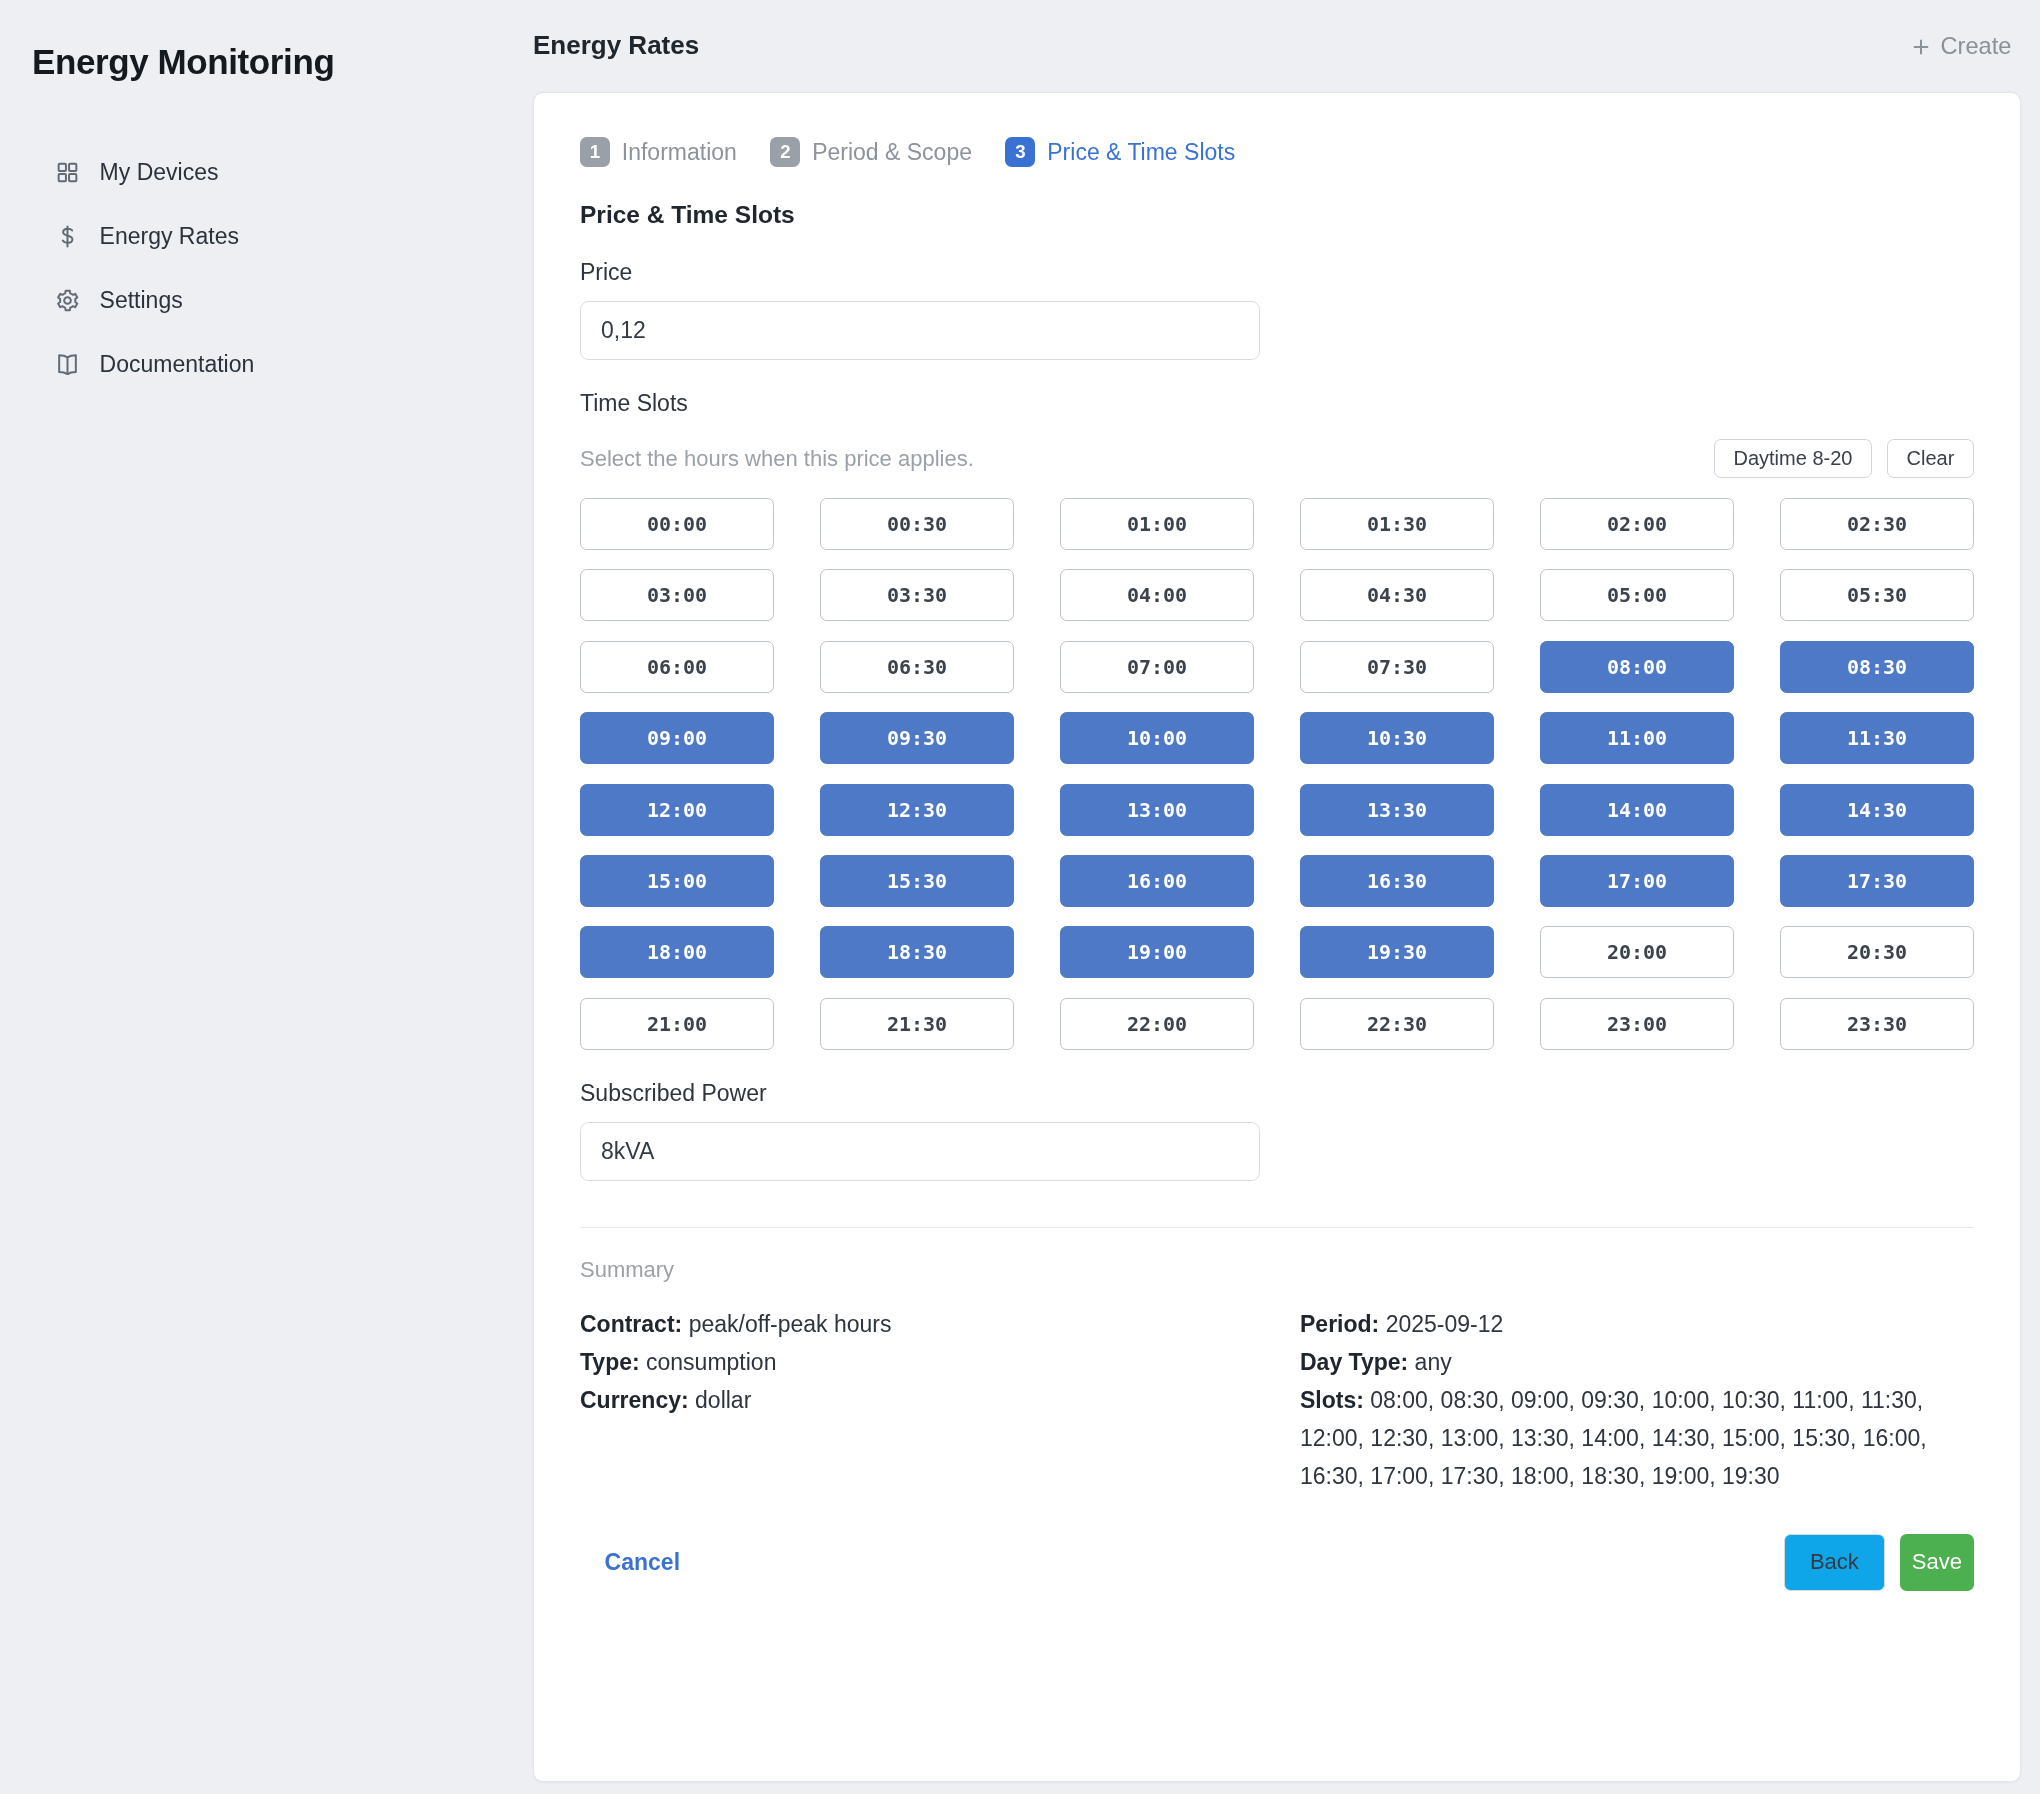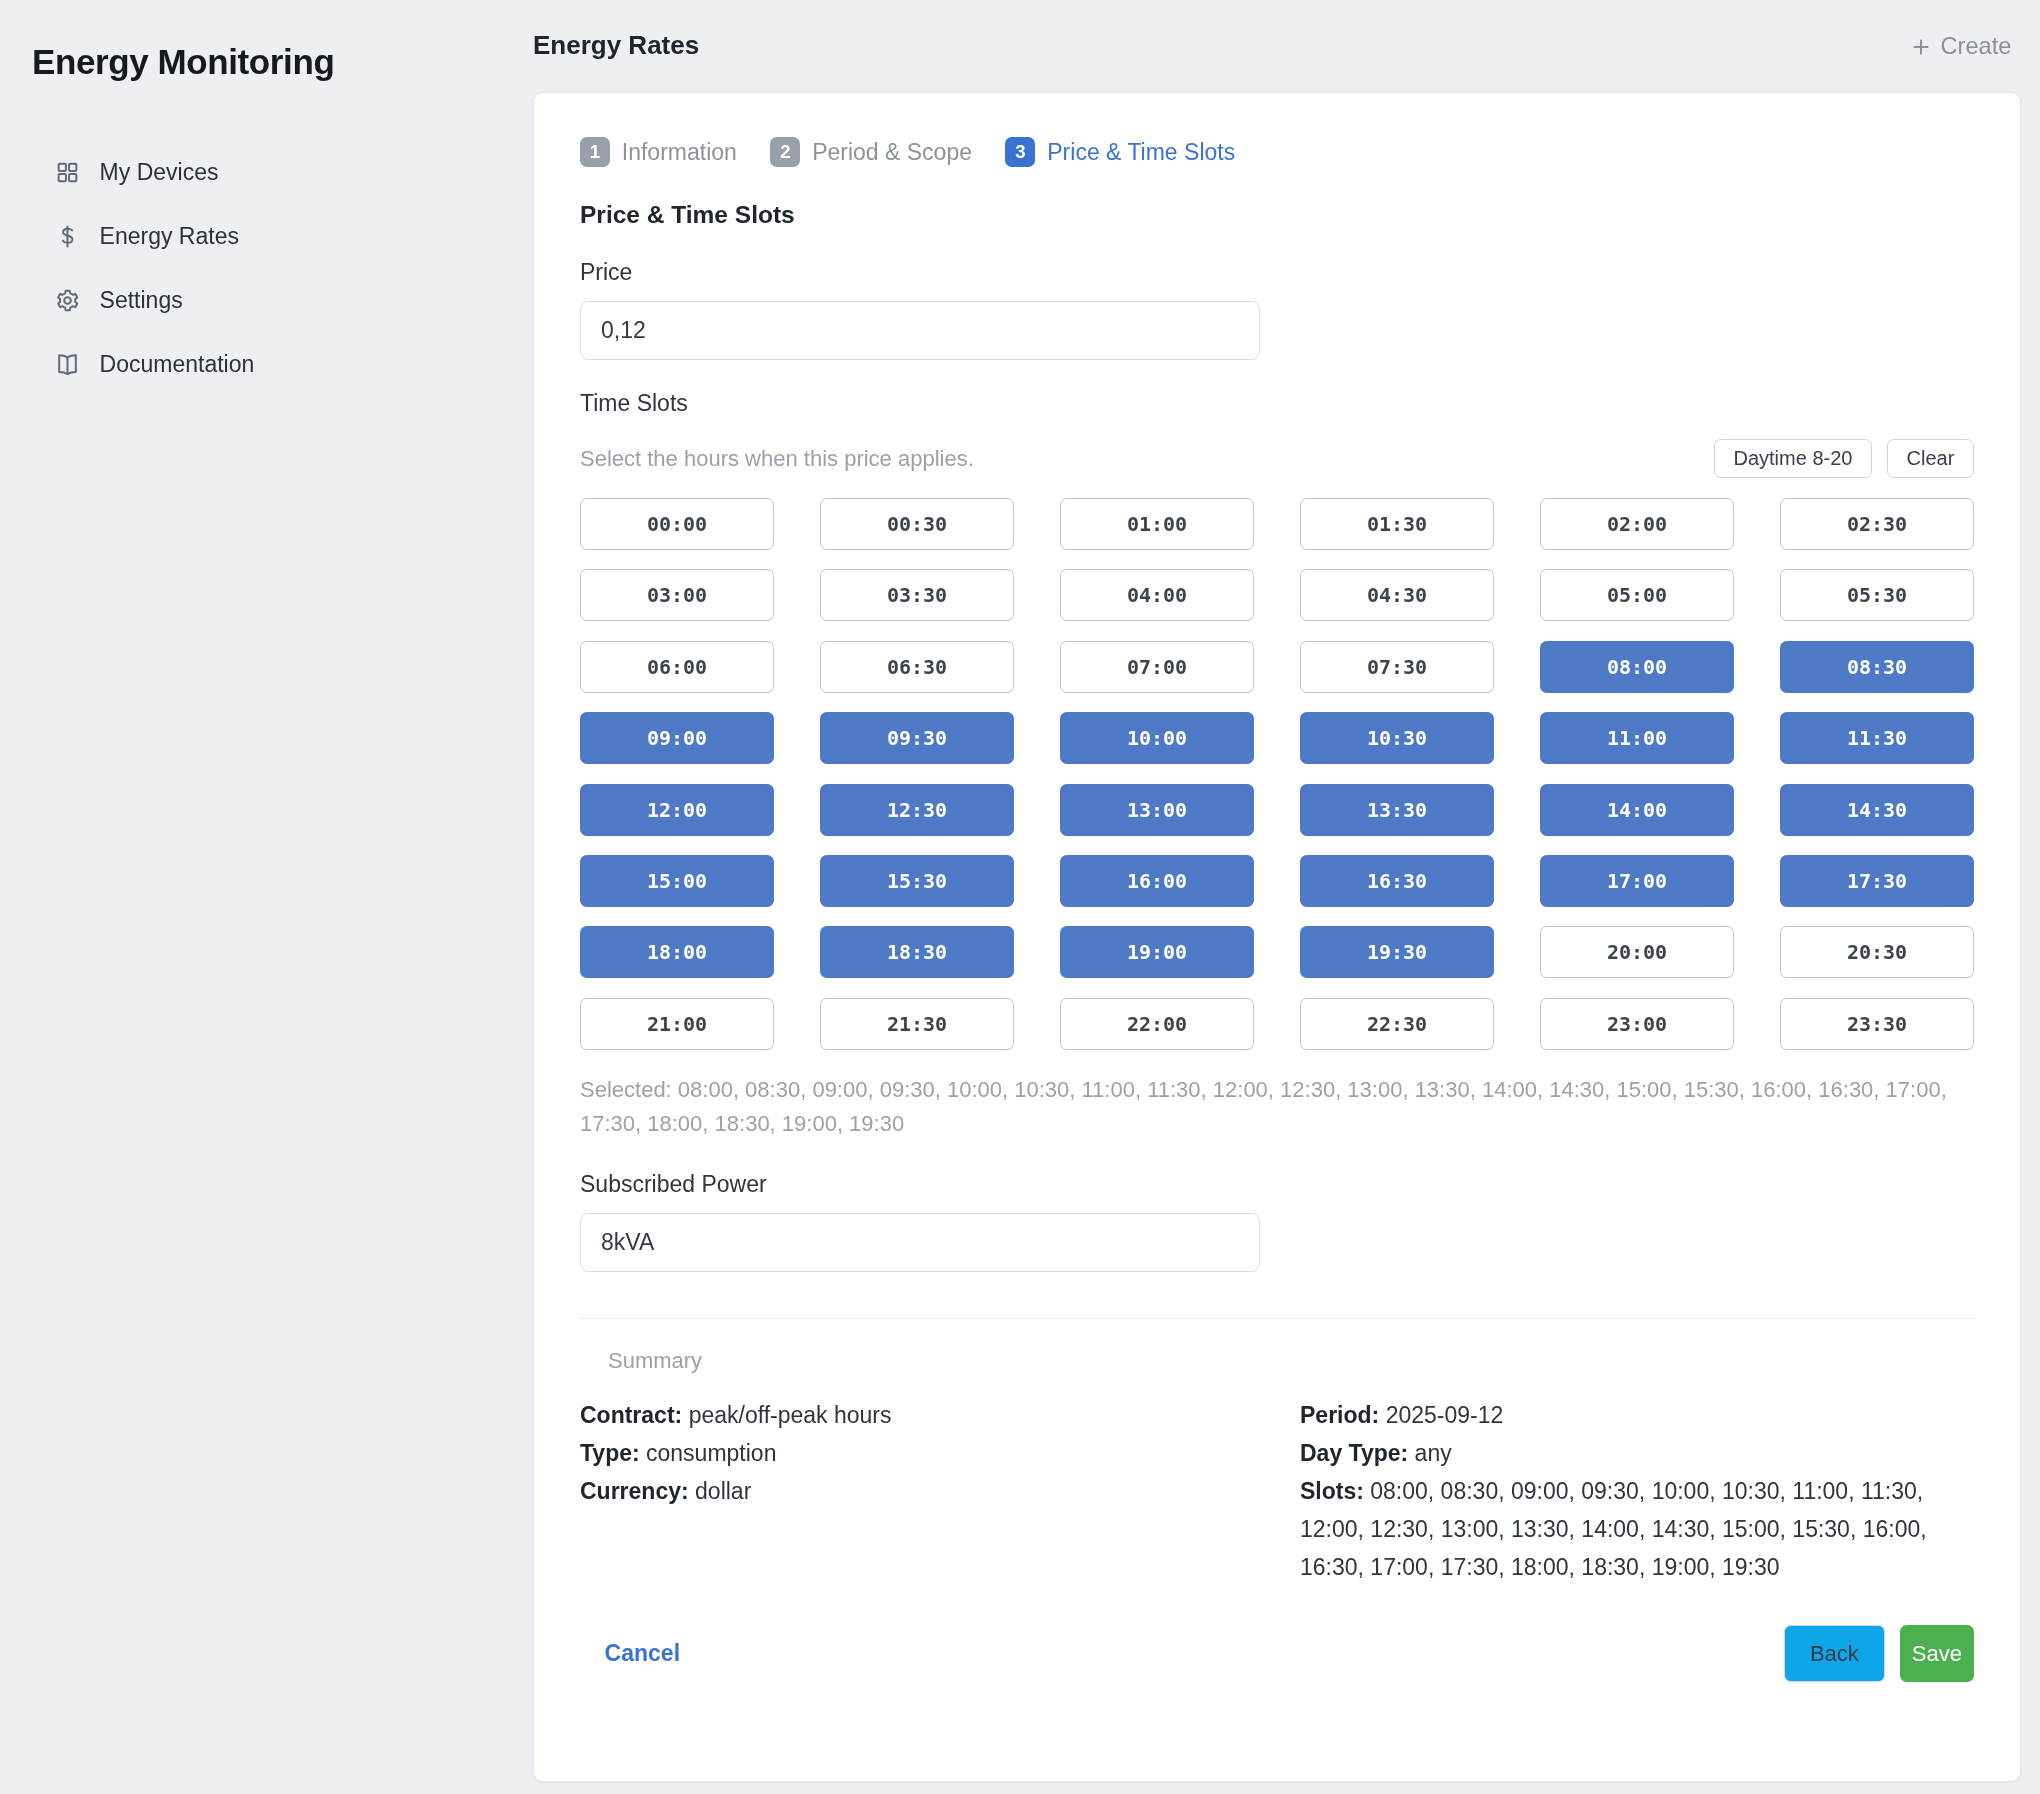--- a/index.html
+++ b/index.html
@@ -76,21 +76,21 @@
     height: 52px; border-radius: 6.7px; border: 0.8px solid #bcc3cb; background: #fff;
     font-family: "DejaVu Sans Mono", monospace; font-size: 20px; font-weight: 700; color: #3c434d;
     display: flex; align-items: center; justify-content: center;
   }
   .slot.selected { background: #4d79c6; border-color: #4d79c6; color: #ffffff; }
 
   .selected-text { margin-top: 23.6px; font-size: 22px; line-height: 34px; color: #9ba1a9; max-width: 1400px; }
 
   .divider { border: none; border-top: 0.8px solid #e4e7eb; margin: 46px 0 0; }
 
-  .summary-title { margin-top: 29px; font-size: 22px; color: #9ba1a9; margin-left: 28px; }
+  .summary-title { margin-top: 29px; font-size: 22px; color: #9ba1a9; }
   .summary-grid { margin-top: 22px; display: grid; grid-template-columns: 720px 1fr; }
   .srow { font-size: 23px; line-height: 38px; color: #2e353e; }
   .srow b { font-weight: 700; color: #20262e; }
 
   
   .footer { margin-top: 39px; display: flex; align-items: center; justify-content: space-between; }
   .cancel-link { margin-left: 18.6px; font-size: 23px; font-weight: 700; color: #3a72d4; background: none; border: none; }
   .footer-actions { display: flex; gap: 15px; }
   .btn-back {
     height: 57px; padding: 0 25px; background: #0ea5e9; border: 0.8px solid #d4d9de; border-radius: 6.7px;
@@ -232,21 +232,20 @@
       <button class="slot">20:00</button>
       <button class="slot">20:30</button>
       <button class="slot">21:00</button>
       <button class="slot">21:30</button>
       <button class="slot">22:00</button>
       <button class="slot">22:30</button>
       <button class="slot">23:00</button>
       <button class="slot">23:30</button>
     </div>
 
-  <div class="selected-text">Selected: 08:00, 08:30, 09:00, 09:30, 10:00, 10:30, 11:00, 11:30, 12:00, 12:30, 13:00, 13:30, 14:00, 14:30, 15:00, 15:30, 16:00, 16:30, 17:00, 17:30, 18:00, 18:30, 19:00, 19:30</div>
 
   <div class="form-label">Subscribed Power</div>
   <input class="text-input" type="text" value="8kVA" style="">
 
   <hr class="divider">
 
   <div class="summary-title">Summary</div>
 
   <div class="summary-grid">
     <div>

